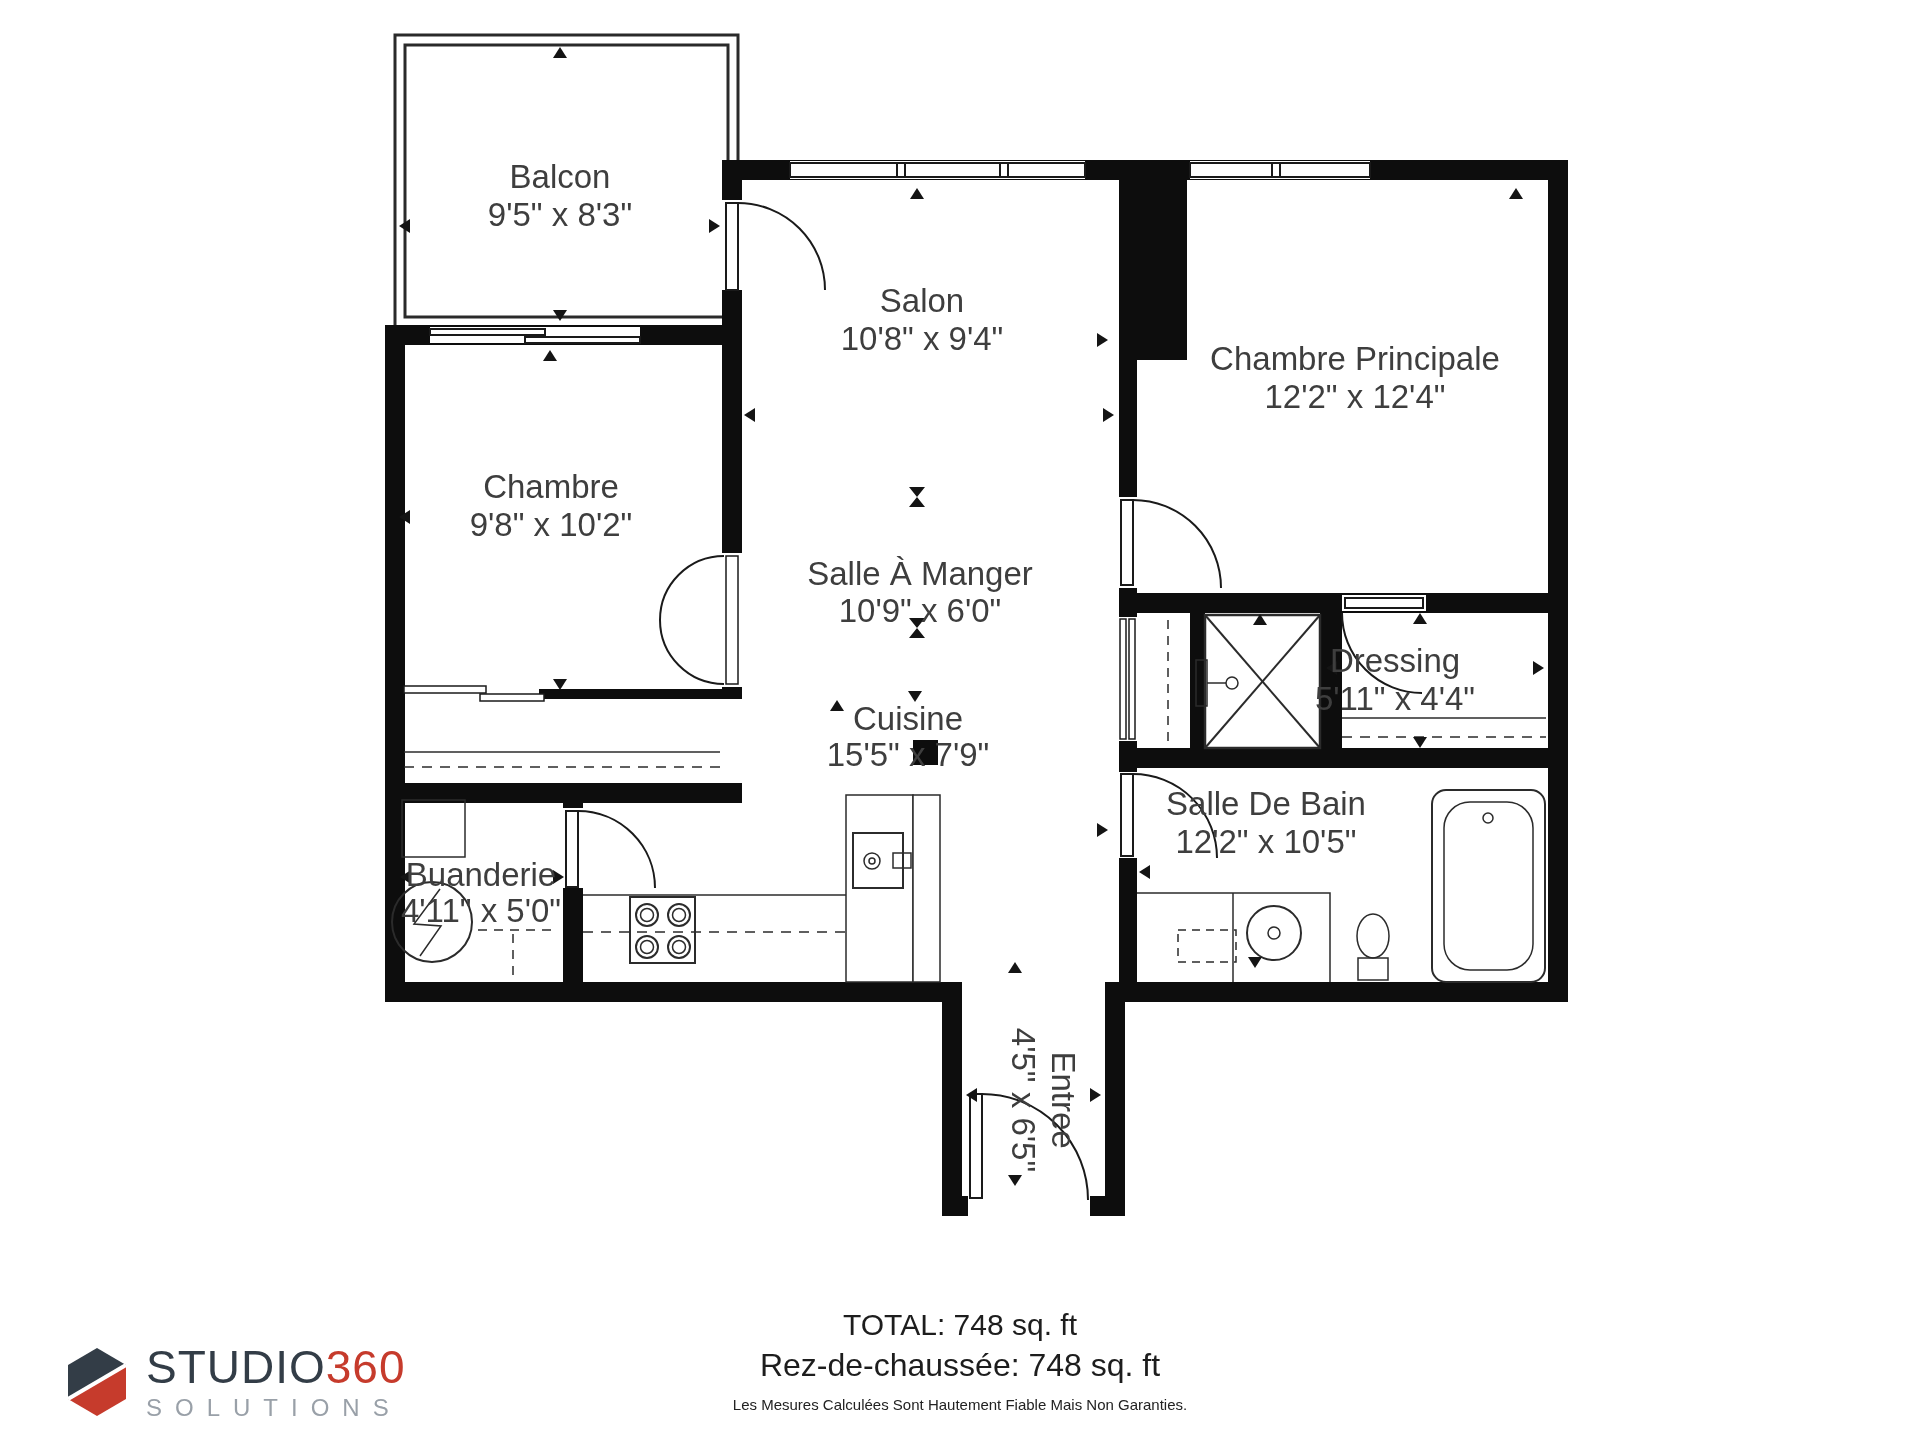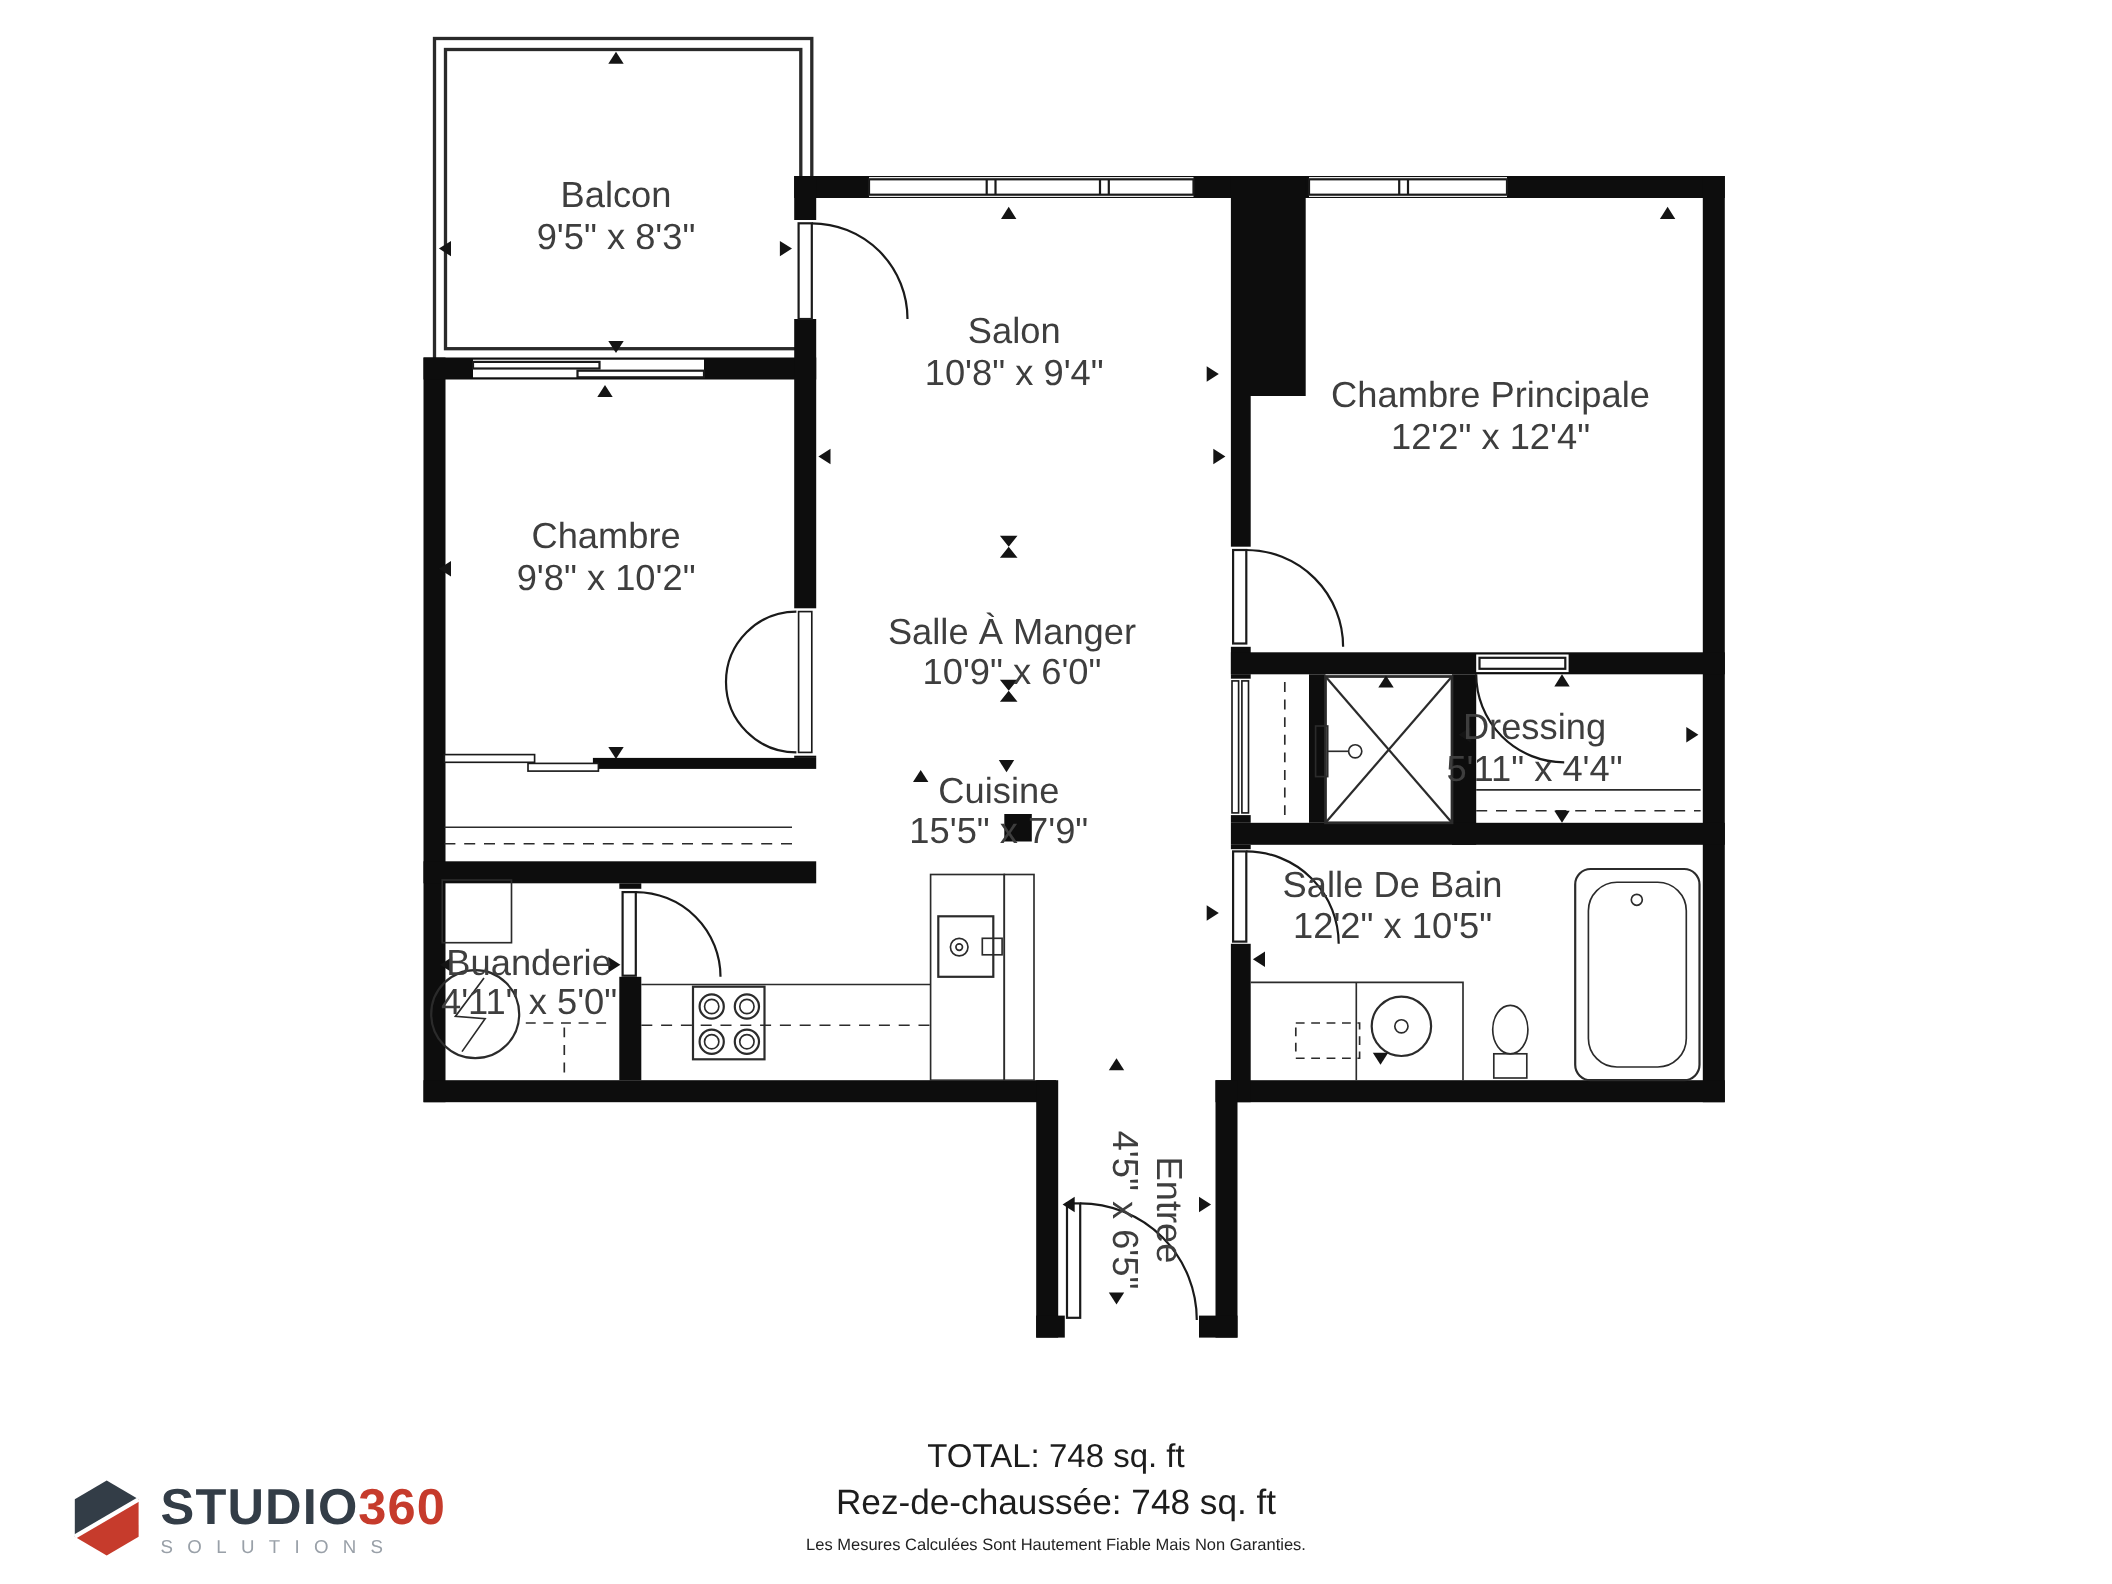--- a/index.html
+++ b/index.html
@@ -14,23 +14,23 @@
   }
   .footer{
     position:absolute;left:0;right:0;top:1308px;text-align:center;color:#1d1d1d;
   }
   .f-total{font-size:30px;font-weight:normal;margin-bottom:5px;}
   .f-line{font-size:32px;margin-bottom:3px;}
   .f-disclaimer{font-size:15px;margin-top:12px;color:#222;}
   .logo{
     position:absolute;left:64px;top:1344px;display:flex;align-items:center;gap:16px;
   }
-  .logo-text .brand{font-size:46px;font-weight:bold;color:#333d47;letter-spacing:1px;line-height:1;}
+  .logo-text .brand{font-size:46px;font-weight:normal;color:#333d47;letter-spacing:1px;line-height:1;}
   .logo-text .brand .accent{color:#c63b2c;}
-  .logo-text .subtitle{font-size:17px;color:#99a0a8;letter-spacing:13px;margin-top:6px;line-height:1;}
+  .logo-text .subtitle{font-size:24px;color:#99a0a8;letter-spacing:13px;margin-top:6px;line-height:1;}
 </style>
 </head>
 <body>
 
 <svg class="plan" width="1920" height="1440" viewBox="0 0 1920 1440">
 
   <g fill="none" stroke="#2a2a2a" stroke-width="3">
     <rect x="395" y="35" width="343" height="292"></rect>
     <rect x="405" y="45" width="323" height="272"></rect>
   </g>

